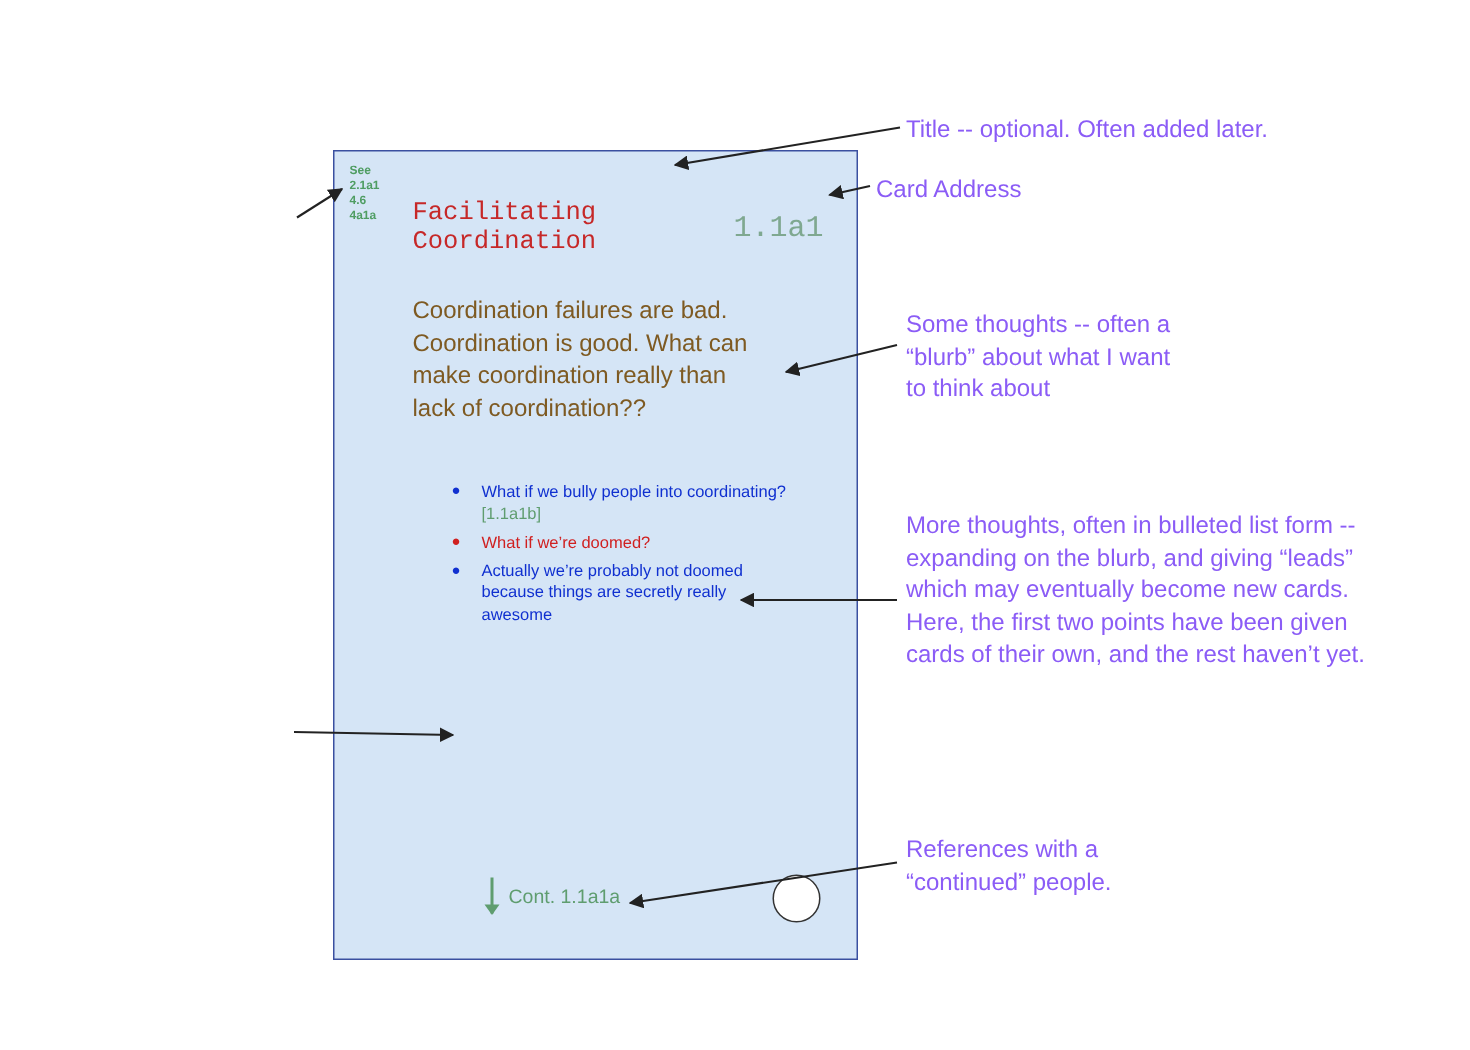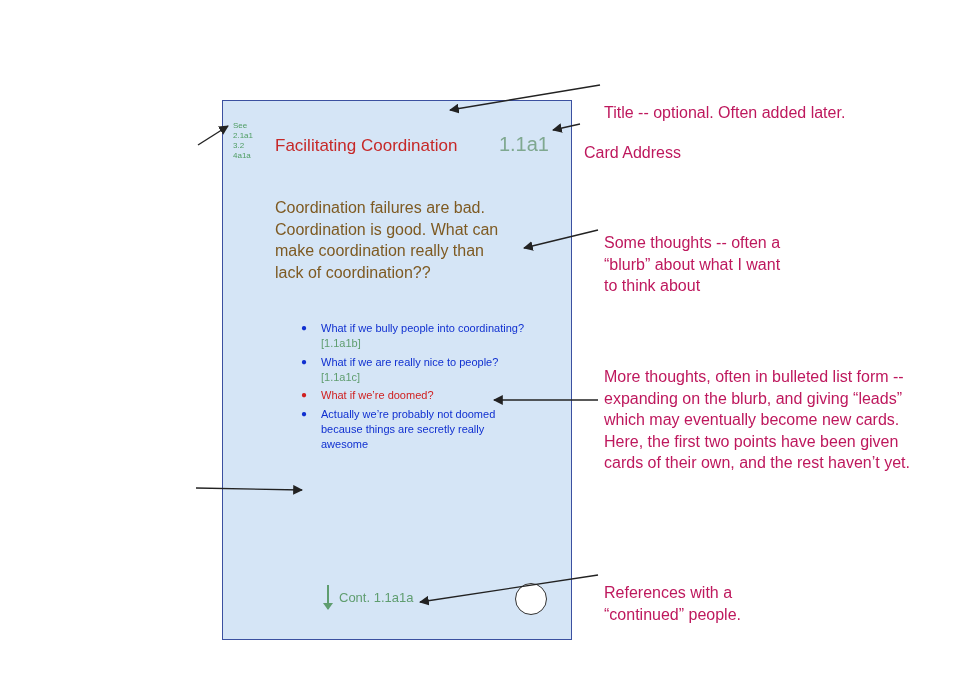--- a/index.html
+++ b/index.html
@@ -26,36 +26,37 @@
     height: 540px;
     background: #d5e5f6;
     border: 1px solid #3b50a0;
     box-sizing: border-box;
   }
 
   
   .see-refs {
     position: absolute;
     left: 10px;
-    top: 20px;
+    top: 8px;
     color: #4f9d63;
     font-size: 8px;
     line-height: 1.25;
-    font-weight: 400;
+    font-weight: 700;
   }
 
   
   .card-header {
     position: absolute;
     left: 52px;
     top: 32px;
     right: 22px;
     display: flex;
     justify-content: space-between;
-    align-items: flex-end;
+    align-items: center;
+    font-family: Liberation Mono, monospace;
   }
   .card-title {
     color: #c62828;
     font-size: 17px;
   }
   .card-address {
     color: #7fa890;
     font-size: 20px;
   }
 
@@ -134,24 +135,23 @@
     width: 30px;
     height: 30px;
     border: 1.5px solid #333;
     border-radius: 50%;
     background: #fff;
   }
 
   
   .ann {
     position: absolute;
-    color: #be185d;
+    color: #8b5cf6;
     font-size: 16px;
     line-height: 1.35;
-    margin-top: 26px;
   }
   .ann.small { font-size: 15px; }
 
   
   svg.arrows {
     position: absolute;
     left: 0; top: 0;
     width: 980px;
     height: 700px;
     pointer-events: none;
@@ -160,39 +160,35 @@
 </head>
 <body>
 
 <div class="stage">
 
   <div class="card">
 
     <div class="see-refs">
       <div>See</div>
       <div>2.1a1</div>
-      <div>3.2</div>
+      <div>4.6</div>
       <div>4a1a</div>
     </div>
 
     <div class="card-header">
       <span class="card-title">Facilitating Coordination</span>
       <span class="card-address">1.1a1</span>
     </div>
 
     <div class="blurb">Coordination failures are bad. Coordination is good. What can make coordination really than lack of coordination??</div>
 
     <ul class="thoughts">
       <li>
         <span>What if we bully people into coordinating?</span>
         <span class="ref">[1.1a1b]</span>
-      </li>
-      <li>
-        <span>What if we are really nice to people?</span>
-        <span class="ref">[1.1a1c]</span>
       </li>
       <li class="red-bullet">
         <span>What if we’re doomed?</span>
       </li>
       <li>
         <span>Actually we’re probably not doomed because things are secretly really awesome</span>
       </li>
     </ul>
 
     <div class="cont-wrap">

